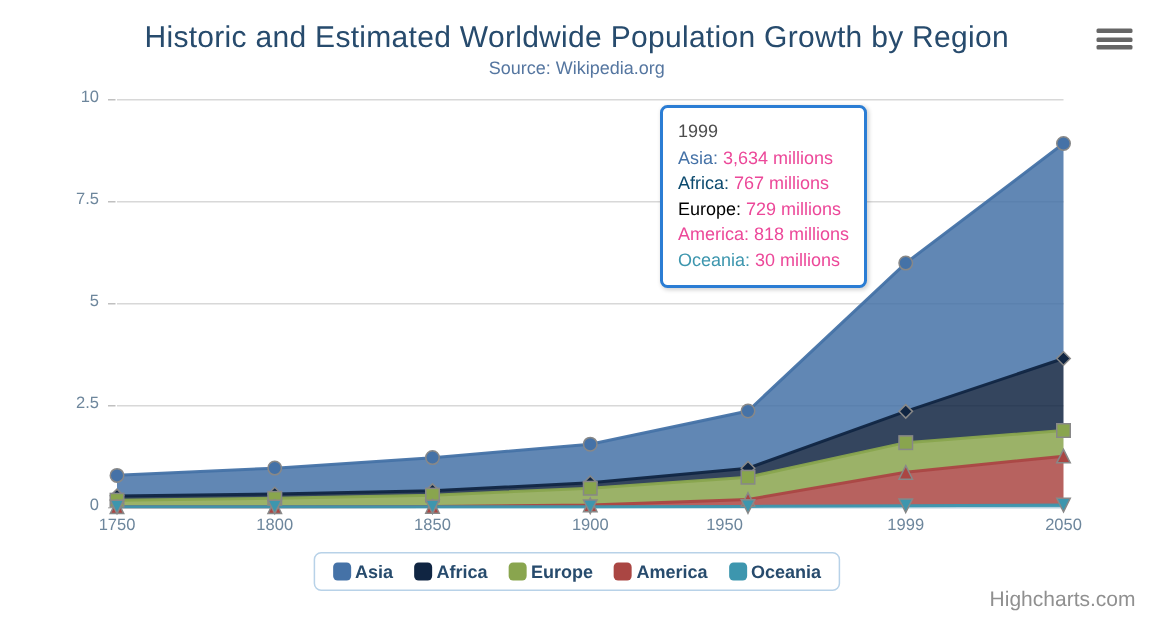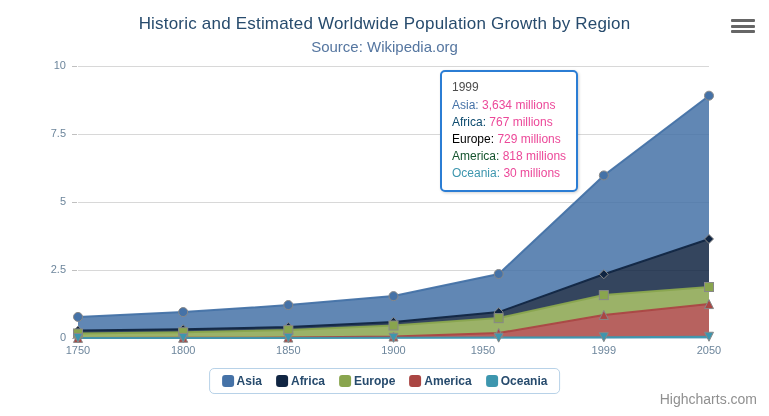--- a/index.html
+++ b/index.html
@@ -3,23 +3,23 @@
 <meta charset="utf-8">
 <style>
   html,body{margin:0;padding:0;background:#ffffff;}
   body{width:769px;height:416px;overflow:hidden;
        font-family:"Liberation Sans","DejaVu Sans",sans-serif;
        -webkit-font-smoothing:antialiased;}
   #chart{position:relative;width:769px;height:416px;}
 
   
   .chart-title{position:absolute;left:0;top:14px;width:769px;text-align:center;
-    font-size:17px;color:#274b6d;letter-spacing:.2px;}
+    font-size:20px;color:#274b6d;letter-spacing:.2px;}
   .chart-subtitle{position:absolute;left:0;top:38px;width:769px;text-align:center;
-    font-size:15px;color:#5576a0;}
+    font-size:12px;color:#5576a0;}
 
   
   .ctx-btn{position:absolute;right:14px;top:16px;width:24px;height:20px;
     cursor:pointer;display:flex;flex-direction:column;justify-content:space-between;
     padding:3px 0;box-sizing:border-box;}
   .ctx-btn span{display:block;height:3px;background:#666;border-radius:1px;}
 
   
   .plot{position:absolute;left:78px;top:66px;width:631px;height:272px;}
   .gridline{position:absolute;left:0;width:631px;height:1px;background:#d8d8d8;}
@@ -159,21 +159,21 @@
       <div class="xlab" style="left: 573.833px;">1999</div>
       <div class="xlab" style="left: 679px;">2050</div>
     </div>
 
   <div class="tooltip">
     <div class="tt-head">1999</div>
     <div id="tt-rows">
         <div class="tt-row"><span class="tt-key" style="color: rgb(69, 114, 167); text-align: right;">Asia: </span><span class="tt-val">3,634 millions</span></div>
         <div class="tt-row"><span class="tt-key" style="color: #0c4a6e;">Africa: </span><span class="tt-val">767 millions</span></div>
         <div class="tt-row"><span class="tt-key" style="color: #000000;">Europe: </span><span class="tt-val">729 millions</span></div>
-        <div class="tt-row"><span class="tt-key" style="color: #14532d;">America: </span><span class="tt-val">818 millions</span></div>
+        <div class="tt-row"><span class="tt-key" style="color: #ec4899;">America: </span><span class="tt-val">818 millions</span></div>
         <div class="tt-row"><span class="tt-key" style="color: rgb(61, 150, 174);">Oceania: </span><span class="tt-val">30 millions</span></div>
       </div>
   </div>
 
   <div class="legend" id="legend">
       <div class="lg-item">
         <span class="lg-sym" style="background: rgb(69, 114, 167);"></span>
         <span class="lg-txt">Asia</span>
       </div>
       <div class="lg-item">

